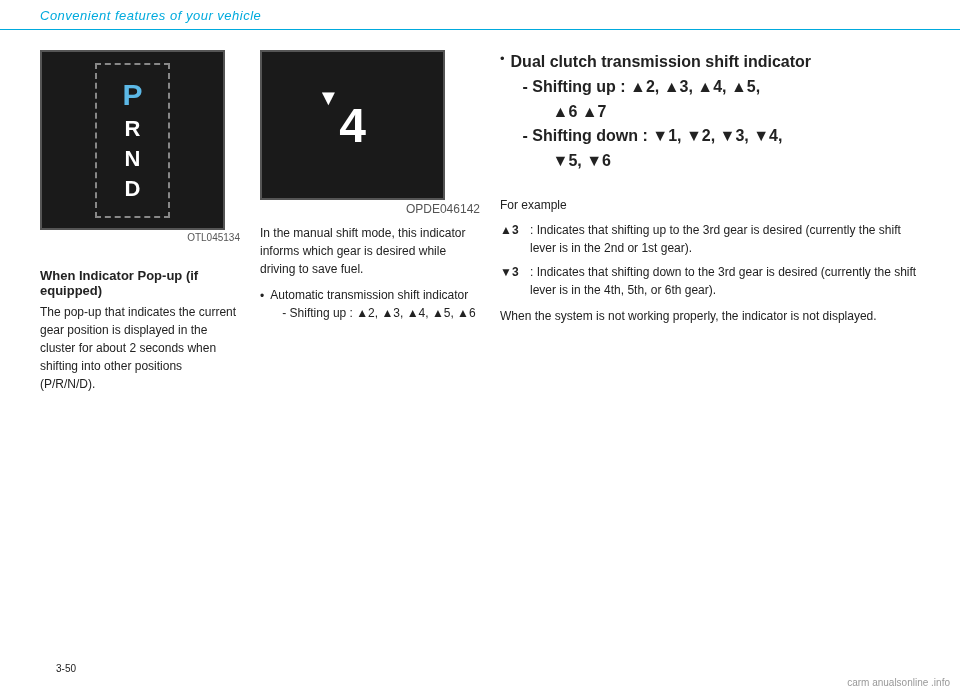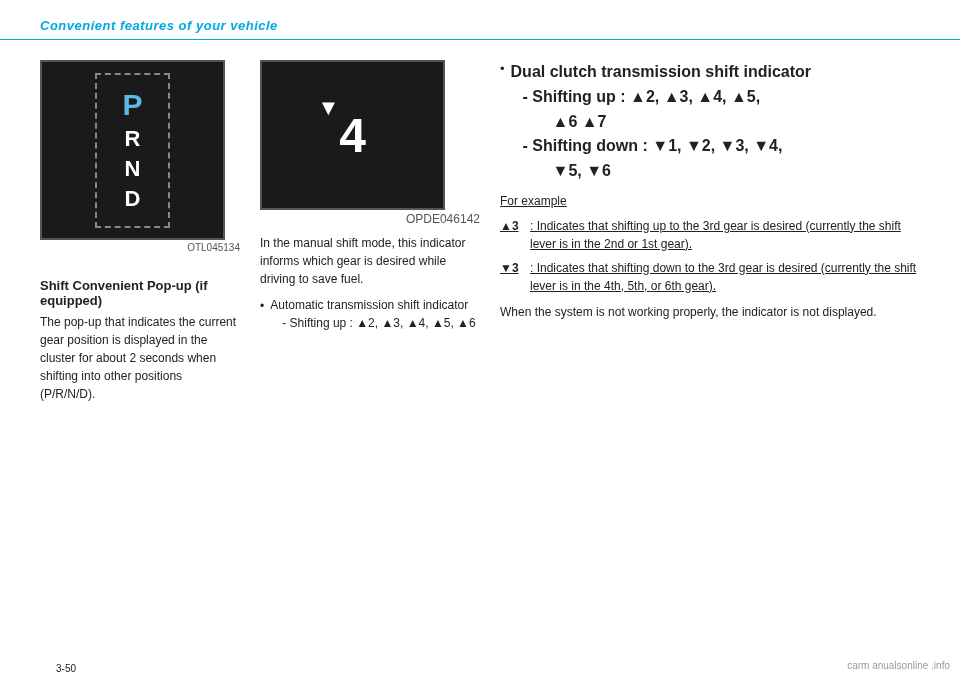--- a/index.html
+++ b/index.html
@@ -9,23 +9,22 @@
       background: #fff;
       font-family: Arial, sans-serif;
       font-size: 13px;
       color: #222;
       overflow: hidden;
       position: relative;
     }
 
     
     .header {
-      padding: 18px 40px 6px 40px;
+      padding: 8px 40px 6px 40px;
       border-bottom: 1.5px solid #00aadd;
-      font-weight: bold;
     }
     .header-title {
       font-size: 13px;
       color: #00aadd;
       font-style: italic;
       letter-spacing: 0.5px;
     }
 
     
     .main-content {
@@ -192,22 +191,21 @@
 
     .right-text {
       font-size: 16px;
       line-height: 1.55;
       font-weight: bold;
     }
 
     .for-example {
       font-size: 12px;
       line-height: 1.55;
-      margin-top: 8px;
-      text-decoration: underline;
+      margin-top: 22px;
     }
 
     .example-row {
       display: flex;
       align-items: flex-start;
       margin-bottom: 6px;
       font-size: 12px;
       line-height: 1.5;
     }
 
@@ -229,21 +227,21 @@
       position: absolute;
       bottom: 15px;
       left: 56px;
       font-size: 10px;
       color: #222;
     }
 
     
     .watermark {
       position: absolute;
-      bottom: 18px;
+      bottom: 1px;
       right: 10px;
       font-size: 10px;
       color: #999;
     }
   </style>
 </head>
 <body>
 
 <div class="header">
   <span class="header-title">Convenient features of your vehicle</span>
@@ -255,21 +253,21 @@
 
     <div class="gear-diagram">
       <div class="gear-diagram-inner">
         <span class="gear-letter p-letter">P</span>
         <span class="gear-letter">R</span>
         <span class="gear-letter">N</span>
         <span class="gear-letter">D</span>
       </div>
     </div>
     <div class="diagram-caption">OTL045134</div>
-    <div class="shift-indicator-title">Shift Convenient Pop-up (if equipped)</div>
+    <div class="shift-indicator-title">When Indicator Pop-up (if equipped)</div>
     <div class="shift-indicator-text">The pop-up that indicates the current gear position is displayed in the cluster for about 2 seconds when shifting into other positions (P/R/N/D).</div>
   </div>
 
   <div class="mid-col">
 
     <div class="gear-indicator-img">
       <div class="gear-indicator-inner">
         <span class="down-arrow-icon">▼</span>
         <span class="gear-num-display">4</span>
       </div>

